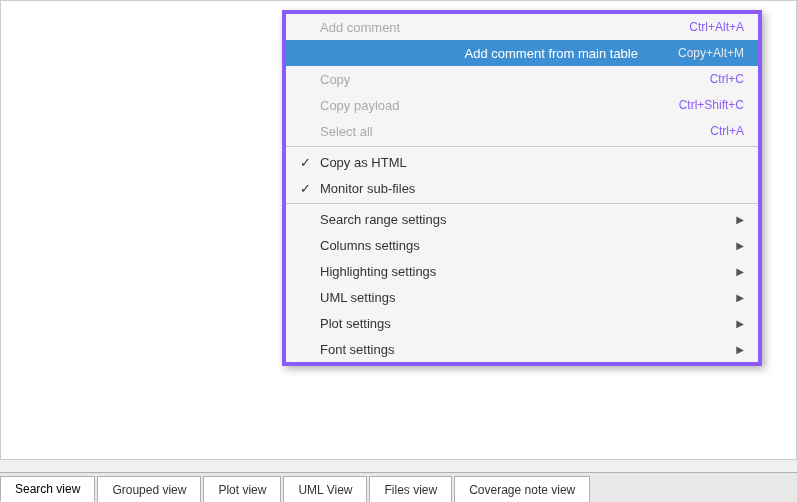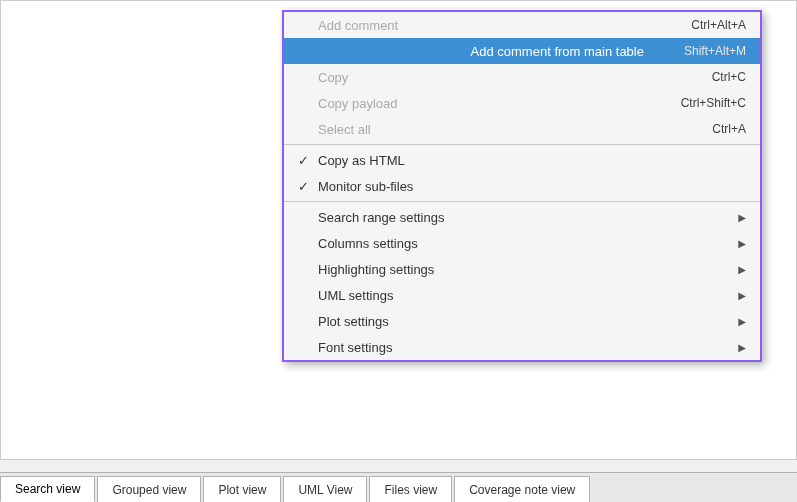--- a/index.html
+++ b/index.html
@@ -21,21 +21,21 @@
       border: 1px solid #ccc;
     }
 
     
     .context-menu {
       position: absolute;
       top: 10px;
       left: 282px;
       width: 480px;
       background: #f5f5f5;
-      border: 2px solid #8b5cf6;
+      border: 4px solid #8b5cf6;
       box-shadow: 3px 3px 8px rgba(0,0,0,0.3);
       z-index: 100;
     }
 
     .menu-item {
       display: flex;
       align-items: center;
       justify-content: space-between;
       padding: 5px 14px 5px 14px;
       cursor: pointer;
@@ -63,21 +63,21 @@
       color: #888;
       font-size: 12px;
       margin-left: 40px;
     }
 
     .menu-item.highlighted .item-shortcut {
       color: #e8e8e8;
     }
 
     .menu-item.disabled .item-shortcut {
-      color: #404040;
+      color: #8b5cf6;
     }
 
     .menu-separator {
       height: 1px;
       background: #c8c8c8;
       margin: 2px 0;
     }
 
     .menu-item .submenu-arrow {
       font-size: 10px;
@@ -134,21 +134,21 @@
 
 <div class="context-menu" id="context-menu">
     <div class="menu-item disabled">
       <span class="checkbox-icon">&nbsp;</span>
       <span class="item-label">Add comment</span>
       <span class="item-shortcut">Ctrl+Alt+A</span>
     </div>
     <div class="menu-item highlighted">
       <span class="checkbox-icon">&nbsp;</span>
       <span class="item-label">Add comment from main table</span>
-      <span class="item-shortcut">Shift+Alt+M</span>
+      <span class="item-shortcut">Copy+Alt+M</span>
     </div>
     <div class="menu-item disabled">
       <span class="checkbox-icon">&nbsp;</span>
       <span class="item-label">Copy</span>
       <span class="item-shortcut">Ctrl+C</span>
     </div>
     <div class="menu-item disabled">
       <span class="checkbox-icon">&nbsp;</span>
       <span class="item-label">Copy payload</span>
       <span class="item-shortcut">Ctrl+Shift+C</span>

